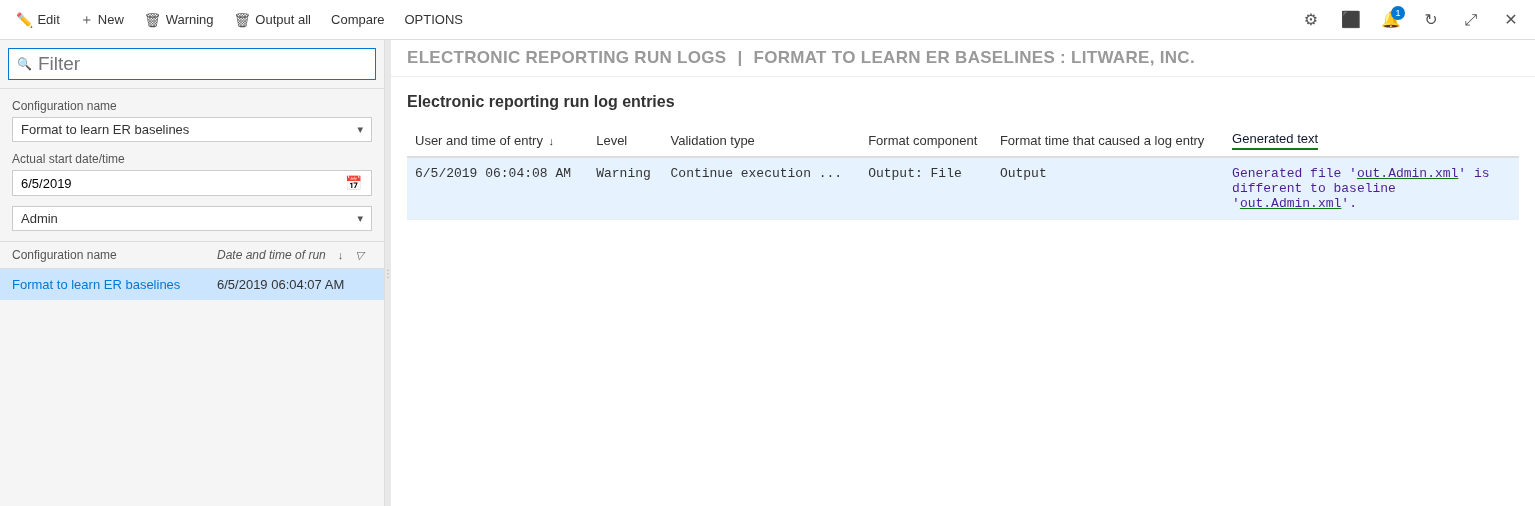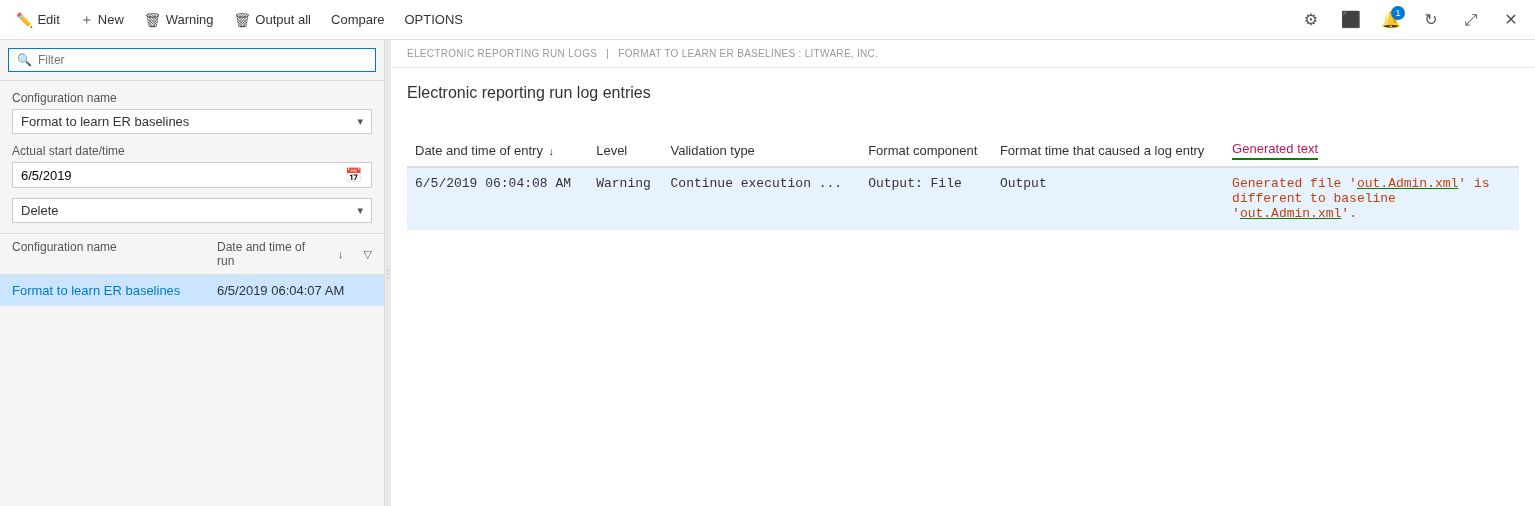--- a/index.html
+++ b/index.html
@@ -74,21 +74,21 @@
     }
     .filter-input-wrap {
       display: flex;
       align-items: center;
       border: 1px solid #0078d4;
       background: #fff;
       padding: 4px 8px;
       gap: 6px;
     }
     .filter-input-wrap input {
-      border: none; outline: none; font-size: 12px; width: 100%; color: #8b5cf6;
+      border: none; outline: none; font-size: 19px; width: 100%; color: #8b5cf6;
     }
     .filter-icon { color: #666; font-size: 12px; }
 
     .filter-fields {
       padding: 10px 12px;
       display: flex;
       flex-direction: column;
       gap: 10px;
       border-bottom: 1px solid #ddd;
     }
@@ -120,21 +120,21 @@
     
     .left-table-header {
       display: flex;
       padding: 6px 12px;
       background: #f5f5f5;
       border-bottom: 1px solid #ddd;
       font-size: 12px;
       color: #555;
     }
     .left-table-header .col-name { flex: 1; }
-    .left-table-header .col-date { width: 155px; display: flex; align-items: center; gap: 20px; }
+    .left-table-header .col-date { width: 155px; display: flex; align-items: center; gap: 12px; font-style: italic; }
     .sort-icon { font-size: 11px; }
     .filter-funnel { font-size: 11px; color: #555; cursor: pointer; }
 
     .left-table-row {
       display: flex;
       padding: 8px 12px;
       cursor: pointer;
       font-size: 13px;
     }
     .left-table-row.selected { background: #cce5ff; }
@@ -145,40 +145,41 @@
     .right-panel {
       flex: 1;
       background: #fff;
       display: flex;
       flex-direction: column;
       overflow: hidden;
     }
 
     .breadcrumb {
       padding: 8px 16px;
-      font-size: 10px;
+      font-size: 17px;
       color: #999;
       border-bottom: 1px solid #eee;
       text-transform: uppercase;
       letter-spacing: 0.3px;
+      font-weight: bold;
     }
     .breadcrumb span { color: #999; }
     .breadcrumb .sep { margin: 0 6px; }
 
     .right-content {
       flex: 1;
       padding: 16px;
       overflow: auto;
     }
 
     .section-title {
       font-size: 16px;
-      font-weight: 400;
+      font-weight: 700;
       color: #333;
-      margin-bottom: 33px;
+      margin-bottom: 14px;
     }
 
     
     .log-table {
       width: 100%;
       border-collapse: collapse;
       font-size: 13px;
     }
     .log-table thead tr {
       border-bottom: 2px solid #ddd;
@@ -194,30 +195,30 @@
     .log-table tbody tr {
       border-bottom: 1px solid #eee;
       font-family: Liberation Mono, monospace;
     }
     .log-table tbody tr.selected-row { background: #e6f3ff; }
     .log-table td {
       padding: 8px 8px;
       vertical-align: top;
     }
     .generated-text-cell {
-      color: #c2410c;
+      color: #4c1d95;
       max-width: 280px;
     }
     .generated-text-cell .underline-green {
       text-decoration: underline;
       text-decoration-color: #107c10;
       text-decoration-style: solid;
     }
     .col-header-underline {
-      color: #be185d;
+      color: #0f172a;
       cursor: pointer;
       border-bottom: 2px solid #107c10;
       display: inline-block;
       padding-bottom: 2px;
     }
   </style>
 </head>
 <body>
 
 <div class="toolbar">
@@ -278,21 +279,21 @@
       </div>
       <div>
         <div class="field-label">Actual start date/time</div>
         <div class="date-field">
           <input type="text" value="6/5/2019" style="">
           <span class="calendar-icon">📅</span>
         </div>
       </div>
       <div>
         <div class="field-dropdown">
-          <span>Delete</span>
+          <span>Admin</span>
           <span class="chevron">▾</span>
         </div>
       </div>
     </div>
 
     <div class="left-table-header">
       <div class="col-name">Configuration name</div>
       <div class="col-date">
         <span>Date and time of run</span>
         <span class="sort-icon">↓</span>
@@ -317,21 +318,21 @@
       <span>FORMAT TO LEARN ER BASELINES : LITWARE, INC.</span>
     </div>
 
     <div class="right-content">
       <div class="section-title">Electronic reporting run log entries</div>
 
       <table class="log-table">
         <thead>
           <tr>
             <th>
-              <span>Date and time of entry</span>
+              <span>User and time of entry</span>
               <span class="sort-arrow">↓</span>
             </th>
             <th>
               <span>Level</span>
             </th>
             <th>
               <span>Validation type</span>
             </th>
             <th>
               <span>Format component</span>

